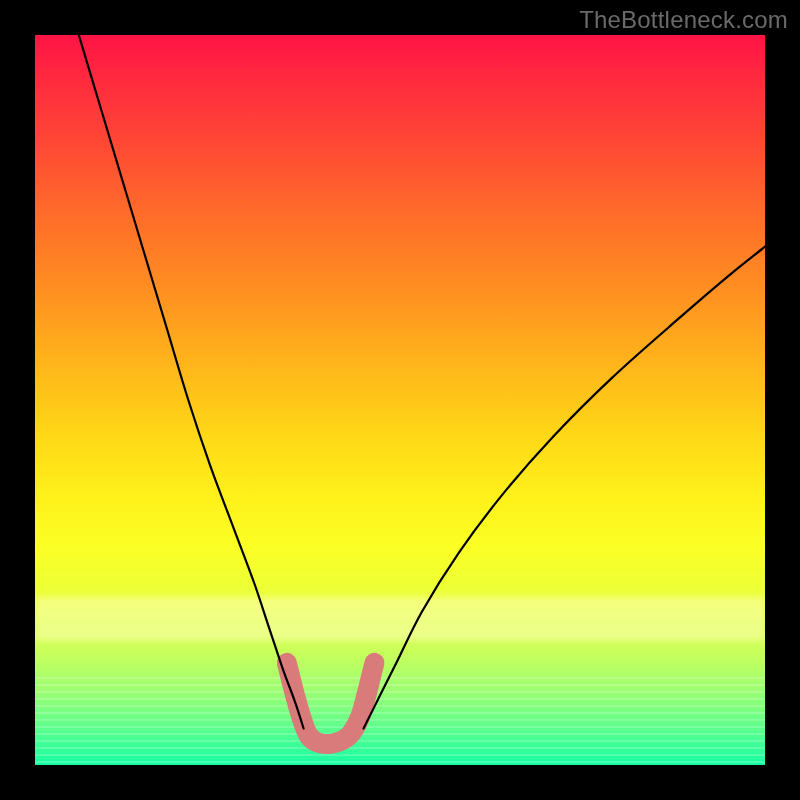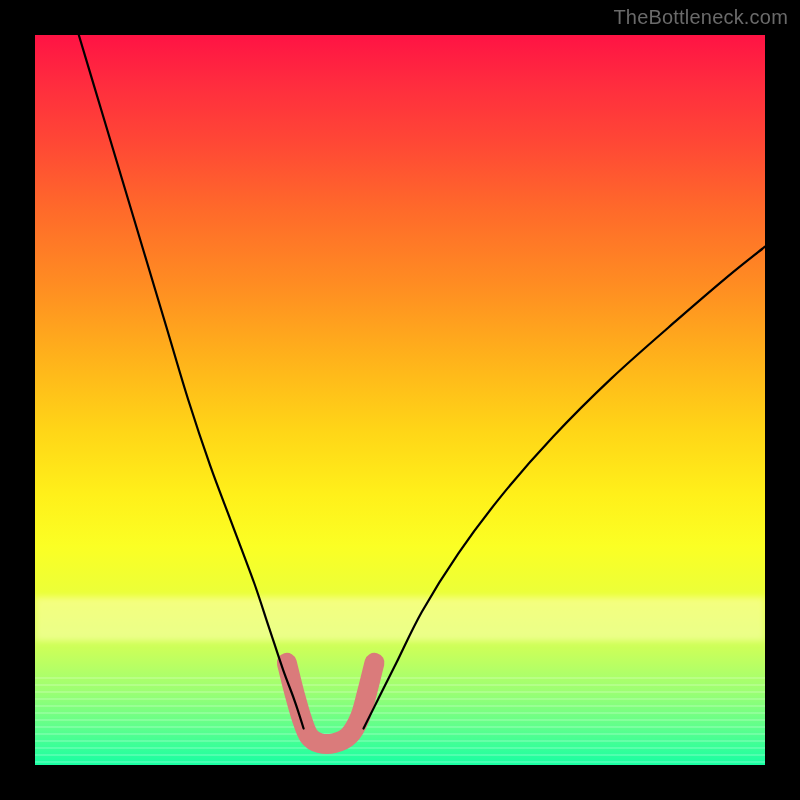--- a/index.html
+++ b/index.html
@@ -76,21 +76,21 @@
     position: absolute;
     inset: 0;
     width: 730px;
     height: 730px;
   }
   .watermark {
     position: absolute;
     top: 6px;
     right: 12px;
     color: #6a6a6a;
-    font-size: 20px;
+    font-size: 24px;
     font-weight: 500;
     letter-spacing: 0.2px;
     user-select: none;
   }
 </style>
 </head>
 <body>
 
 <div class="frame">
   <div class="watermark">TheBottleneck.com</div>

